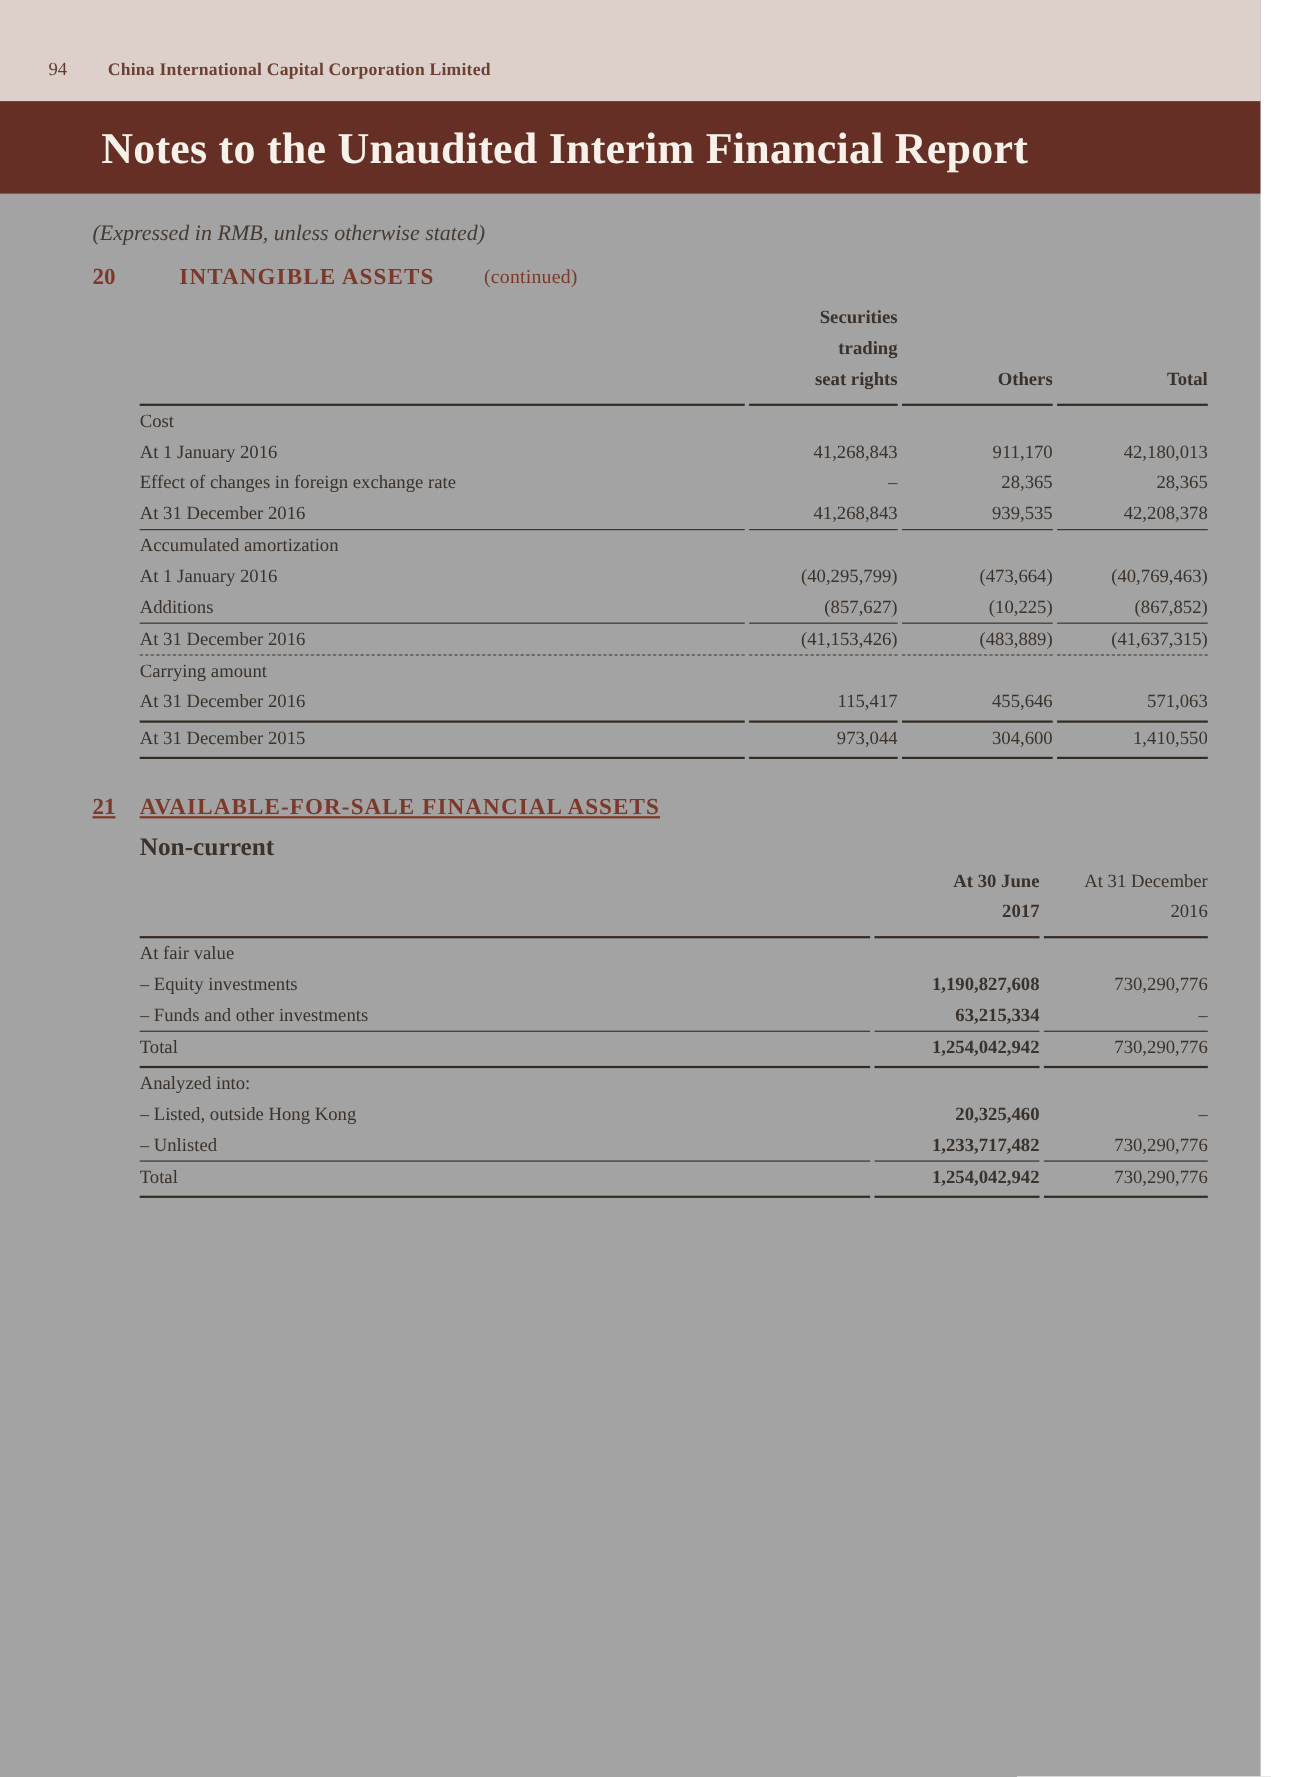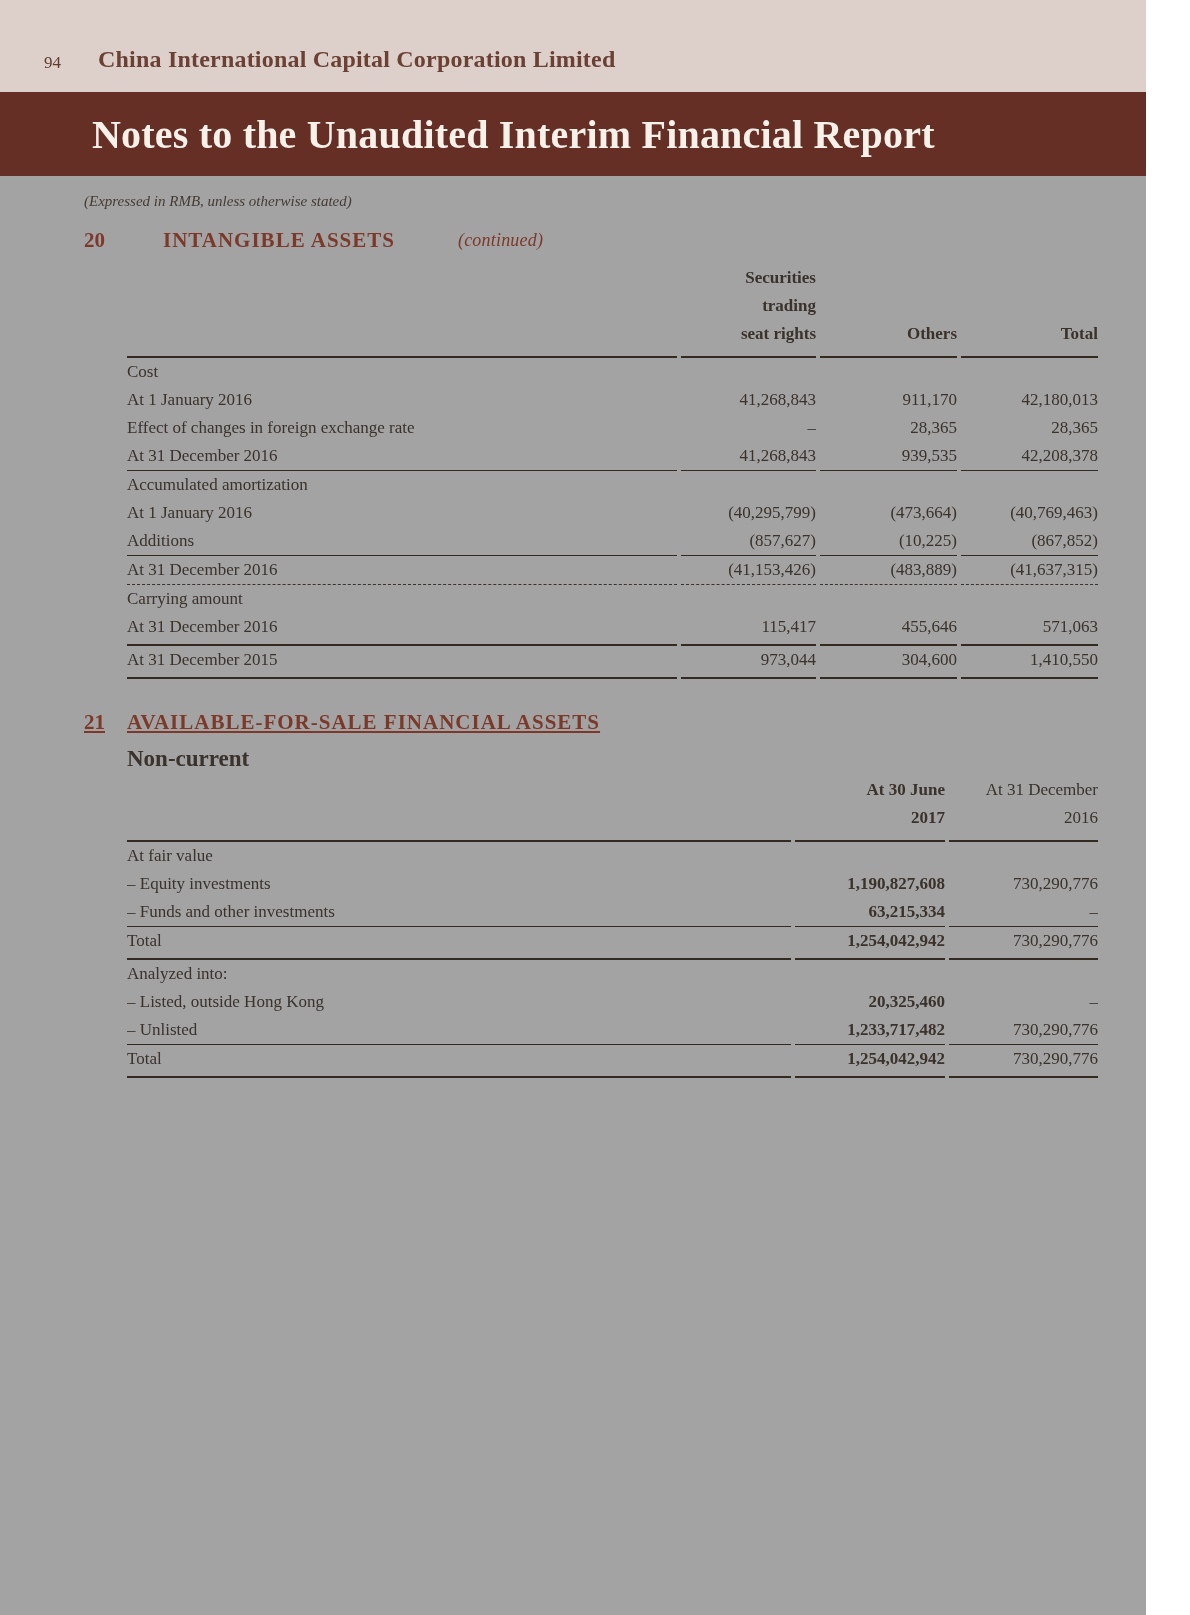--- a/index.html
+++ b/index.html
@@ -9,43 +9,43 @@
     font-family:"Liberation Serif","DejaVu Serif",serif;
     color:#3A322B;
   }
   
   .top-strip {
     height:92px; background:#DDD0CB;
     display:flex; align-items:flex-end;
     box-sizing:border-box; padding:0 0 19px 44px;
   }
   .page-num { font-size:17px; color:#5E3A2E; margin-right:37px; }
-  .company  { font-size:24px; font-weight:bold; color:#6B4134; letter-spacing:0.2px; }
+  .company  { font-size:16px; font-weight:bold; color:#6B4134; letter-spacing:0.2px; }
   
   .band {
     height:84px; background:#662F26;
     display:flex; align-items:center;
     box-sizing:border-box; padding-left:92px;
   }
   .band-title { color:#F7F1E9; font-size:40px; font-weight:bold; letter-spacing:0.2px; }
   
   .expressed {
-    margin:14px 0 0 84px; font-style:italic; font-size:15px; color:#453B33;
+    margin:25px 0 0 84px; font-style:italic; font-size:20px; color:#453B33;
     line-height:22px;
   }
   
   .sec-heading {
     margin-left:84px; color:#7C392A; font-weight:bold;
     font-size:21px; line-height:28px; letter-spacing:1px;
     display:flex;
   }
   .sec-heading .sec-num { width:43px; letter-spacing:0; }
   .sec-heading .sec-suffix {
-    font-weight:normal; font-style:italic; letter-spacing:0.2px;
-    font-size:18px; margin-left:27px;
+    font-weight:normal; letter-spacing:0.2px;
+    font-size:18px; margin-left:9px;
   }
   .sec20 { margin-top:14px;gap:36px; }
   .sec21 { margin-top:29px;text-decoration:underline; }
   .subheading {
     margin:10px 0 0 127px; font-weight:bold; font-size:23px; line-height:26px; color:#3A322B;
   }
   
   table.fin {
     border-collapse:separate; border-spacing:4px 0;
     margin-left:123px; table-layout:fixed;

